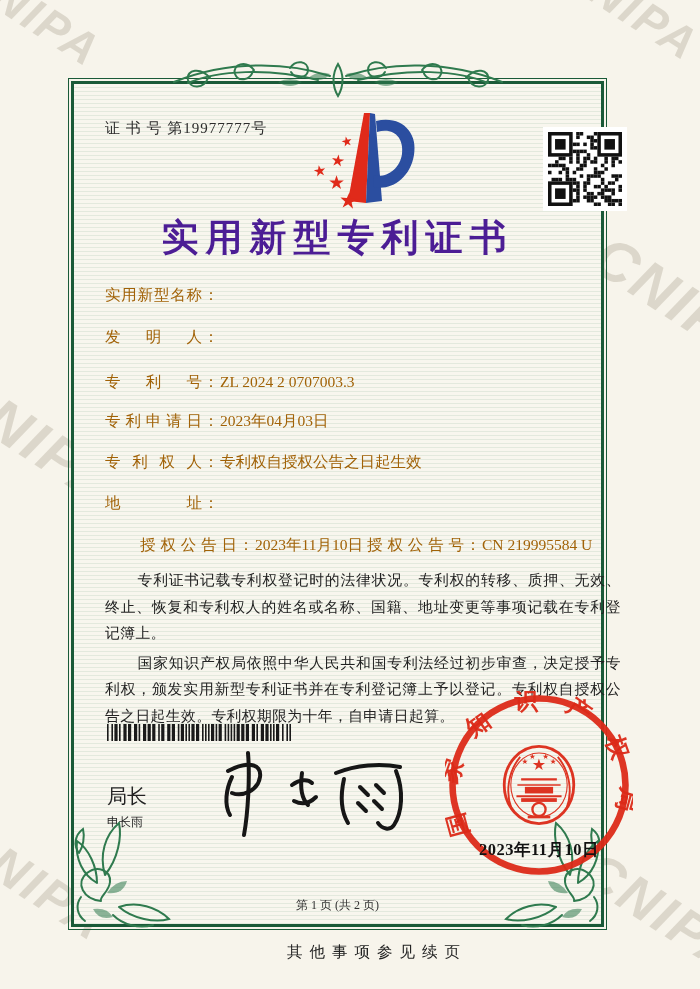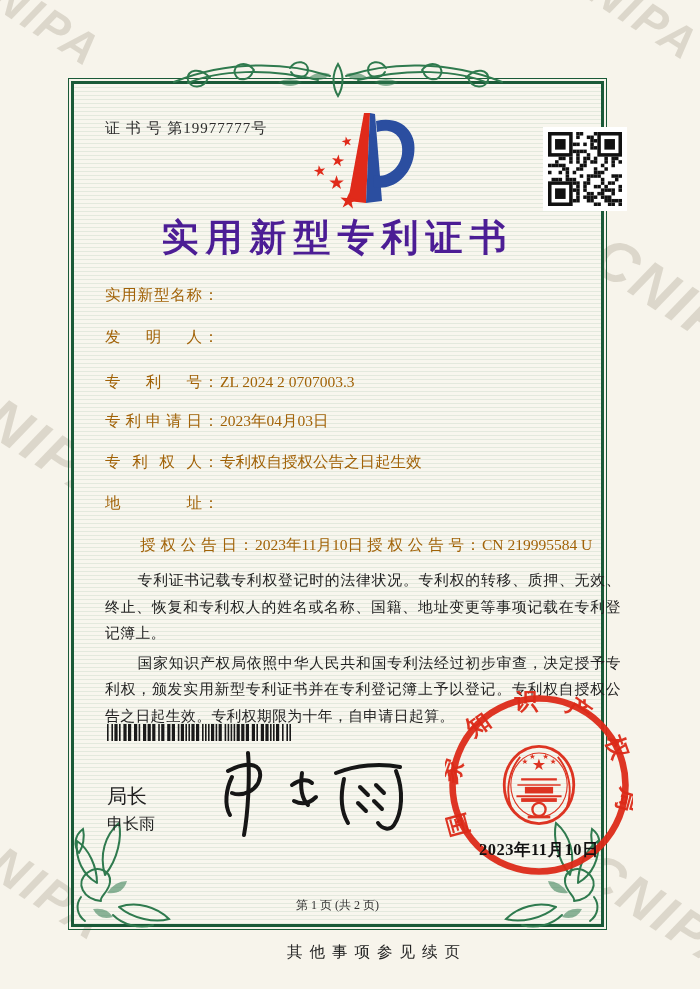--- a/index.html
+++ b/index.html
@@ -61,21 +61,21 @@
   .val{white-space:pre-line;}
   .pair{display:flex;}
   .pair-1{width:227px;flex:0 0 227px;margin-left:35px;}
   
   .paras{position:absolute;left:36px;top:488px;width:516px;font-size:14.8px;line-height:26.5px;color:#222;text-align:justify;}
   .paras p{margin:0;text-indent:2.2em;letter-spacing:0.4px;}
   .paras p+p{margin-top:3px;}
   
   .barcode{position:absolute;left:38px;top:645px;width:186px;height:17px;}
   .director-title{position:absolute;left:38px;top:704px;font-size:20px;font-family:"Liberation Sans","DejaVu Sans",sans-serif;color:#222;}
-  .director-name{position:absolute;left:38px;top:735px;font-size:16px;font-family:"Liberation Sans","DejaVu Sans",sans-serif;color:#222;}
+  .director-name{position:absolute;left:38px;top:735px;font-size:12px;font-family:"Liberation Sans","DejaVu Sans",sans-serif;color:#222;}
   .signature{position:absolute;left:130px;top:668px;}
   .seal{position:absolute;left:376px;top:612px;width:188px;height:188px;}
   .seal svg{position:absolute;inset:0;}
   .seal-date{
     position:absolute;left:50%;bottom:18px;transform:translateX(-50%);
     font-size:16.5px;font-weight:600;color:#121212;letter-spacing:0.5px;white-space:nowrap;
   }
   .page-indicator{position:absolute;left:0;top:818px;width:100%;text-align:center;font-size:12px;color:#333;}
   .continuation{
     position:absolute;left:0;top:942px;width:100%;text-align:center;

